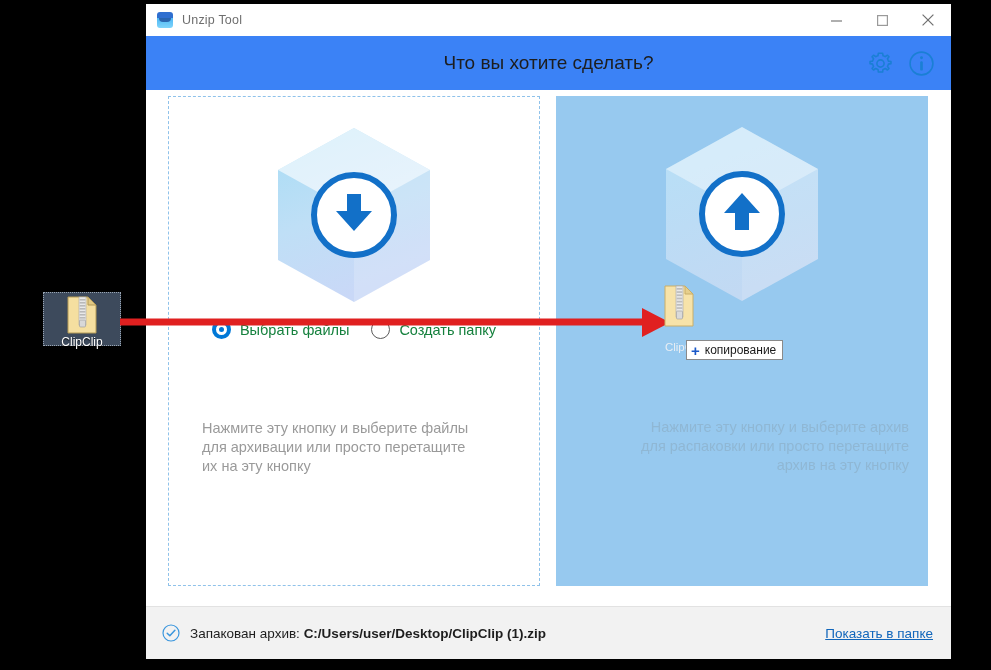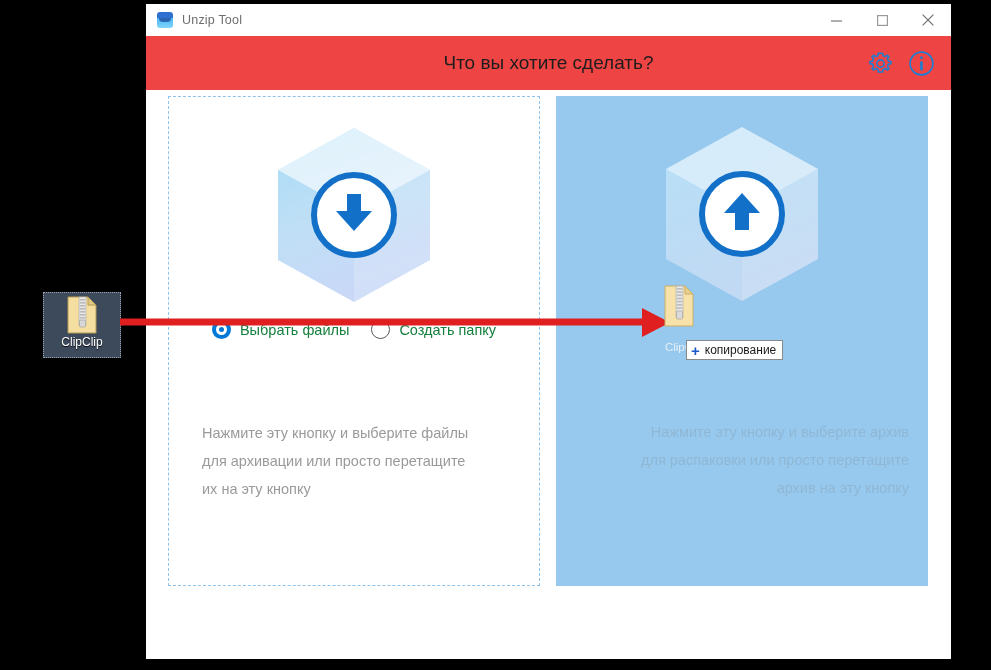--- a/index.html
+++ b/index.html
@@ -18,21 +18,21 @@
     left: 0; top: 0;
     width: 991px; height: 670px;
     background: #000000;
   }
 
   #desktop-icon {
     position: absolute;
     left: 43px;
     top: 292px;
     width: 78px;
-    height: 66px;
+    height: 54px;
     background: #3d4a5c;
     border: 1px dotted #9aa6b4;
     box-sizing: border-box;
     display: flex;
     flex-direction: column;
     align-items: center;
     justify-content: flex-start;
     padding-top: 3px;
   }
   #desktop-icon .zip-glyph { width: 34px; height: 38px; }
@@ -90,21 +90,21 @@
   .win-btn {
     width: 46px; height: 32px;
     display:flex; align-items:center; justify-content:center;
     background: transparent;
   }
   .win-btn svg { display:block; }
 
   
   #header {
     height: 54px;
-    background: #ef4444;
+    background: #3b82f6;
     display: flex;
     align-items: center;
     justify-content: center;
     position: relative;
     text-align: center;
   }
   #header-title {
     font-size: 19px;
     color: #1d1d1d;
     font-weight: 400;
@@ -204,21 +204,21 @@
     cursor: pointer;
     letter-spacing: .2px;
   }
 
   .panel-desc {
     position: absolute;
     left: 33px;
     width: 320px;
     top: 322px;
     font-size: 14.5px;
-    line-height: 28px;
+    line-height: 19px;
     color: #9a9a9a;
     white-space: pre-line;
   }
   #panel-extract .panel-desc { color: #8fb7d4; text-align: right; }
 
   
   #statusbar {
     height: 53px;
     background: #f2f2f2;
     display: flex;
@@ -423,20 +423,30 @@
         </div>
 
 
         <div class="panel-desc">Нажмите эту кнопку и выберите архив
 для распаковки или просто перетащите
 архив на эту кнопку</div>
       </div>
 
     </div>
 
+    <div id="statusbar">
+      <span id="status-check">
+        <svg viewBox="0 0 18 18" width="18" height="18">
+          <circle cx="9" cy="9" r="8" fill="none" stroke="#3a96dd" stroke-width="1.2"></circle>
+          <path d="M5.2 9.2 l2.6 2.6 5.1 -5.6" fill="none" stroke="#3a96dd" stroke-width="1.5" stroke-linecap="round" stroke-linejoin="round"></path>
+        </svg>
+      </span>
+      <span id="status-text"><span>Запакован архив:</span> <b>C:/Users/user/Desktop/ClipClip (1).zip</b></span>
+      <span id="status-link">Показать в папке</span>
+    </div>
 
   </div>
 
   <div id="drag-layer">
 
     <span id="red-arrow">
       <svg width="552" height="34" viewBox="0 0 552 34">
         <line x1="2" y1="16" x2="524" y2="16" stroke="#e02020" stroke-width="7"></line>
         <polygon points="524,2 552,16.5 524,31" fill="#e02020"></polygon>
       </svg>

